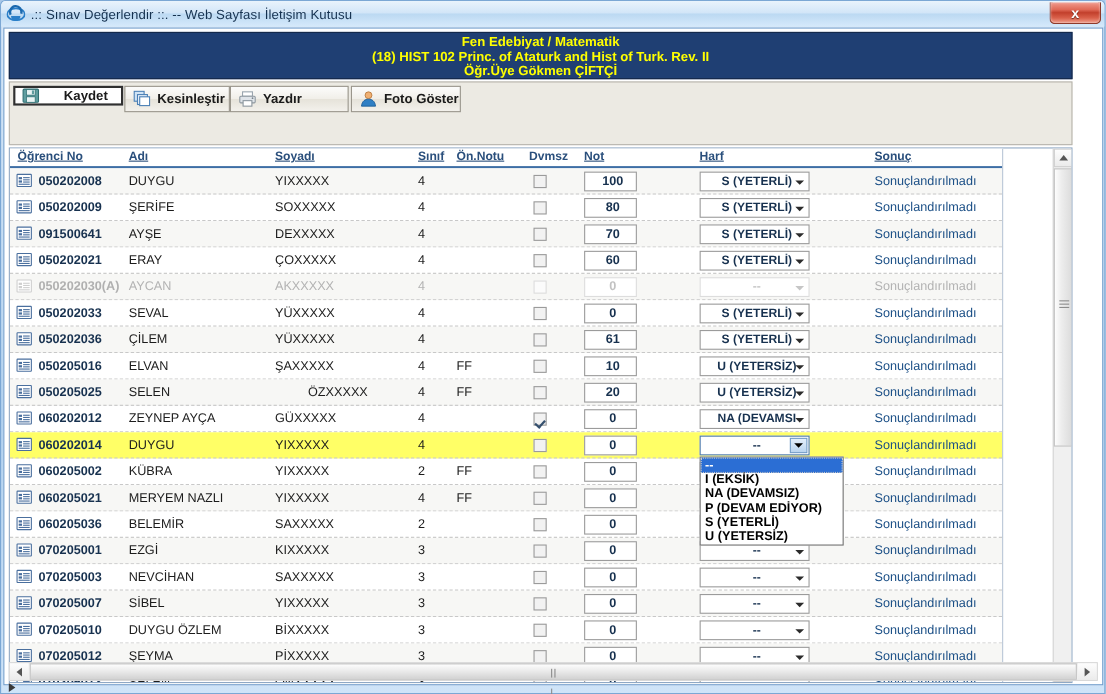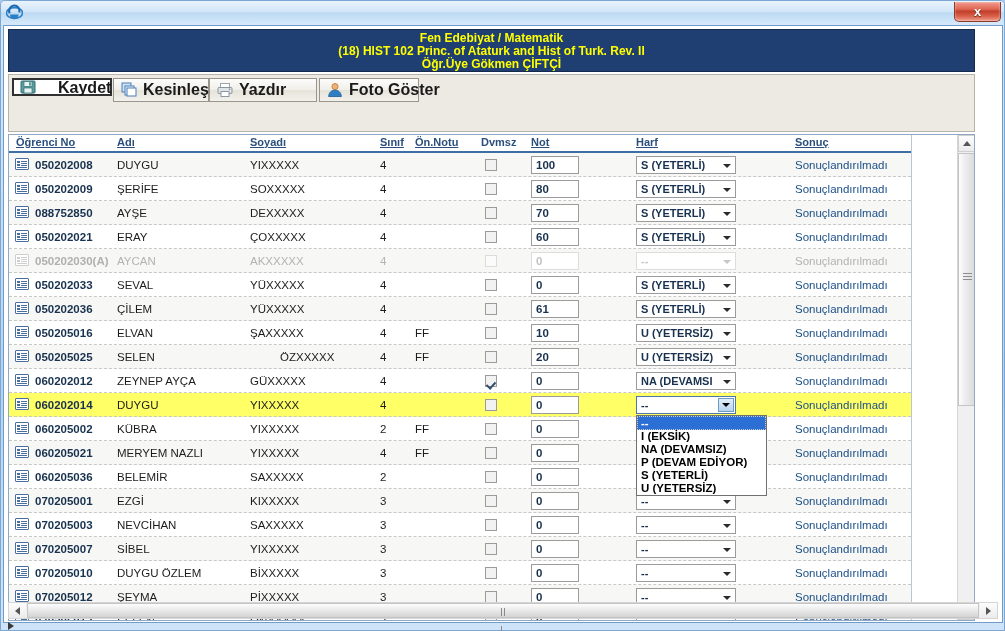--- a/index.html
+++ b/index.html
@@ -100,21 +100,21 @@
     border: 1px solid #9a968c;
     display: flex; align-items: center;
     padding: 0 7px;
     cursor: pointer;
   }
   .tbtn.sel {
     border: 2px solid #303030;
     padding: 0 6px;
   }
   .tbtn .lbl {
-    font-size: 16px; font-weight: bold; color: #1a1a1a;
+    font-size: 12px; font-weight: bold; color: #1a1a1a;
     white-space: nowrap;
   }
   .tbico { width: 16px; height: 16px; margin-right: 6px; flex: 0 0 auto; position: relative; }
 
   
   #gridpanel {
     position: absolute;
     left: 4px; top: 108px;
     width: 967px; height: 487px;
     border: 1px solid #8fa8c4;
@@ -141,20 +141,21 @@
     text-decoration: underline;
     white-space: nowrap;
     cursor: pointer;
   }
   .hcell.nolink { text-decoration: none; cursor: default; }
 
   .row {
     position: relative;
     height: 24px;
     border-bottom: 1px dashed #c8c8c8;
+    text-align: center;
   }
   .row.alt  { background: #f7f7f5; }
   .row.even { background: #ffffff; }
   .row.hl   { background: #ffff66; }
   .row.dim .cell { color: #b3b3b3; }
   .row.dim .num { color: #b0b0b0; }
 
   .cell {
     position: absolute;
     font-size: 11.5px;
@@ -351,20 +352,21 @@
 <div id="window">
 
   <div id="titlebar">
     <span id="ie-icon">
       <svg width="17" height="17" viewBox="0 0 17 17">
         <ellipse cx="8.5" cy="9" rx="8" ry="5.4" fill="none" stroke="#2a7fc9" stroke-width="1.6"></ellipse>
         <path d="M3.6 9.4 A5.2 5.6 0 1 1 13.4 8.4" fill="none" stroke="#1b69ae" stroke-width="2.1"></path>
         <path d="M4 10.6 h8.6 a4.3 4.6 0 0 1 -8.6 0 z" fill="#2a7fc9"></path>
       </svg>
     </span>
+    <span id="title-text">.:: Sınav Değerlendir ::. -- Web Sayfası İletişim Kutusu</span>
     <div id="close-btn">
       <span>x</span>
     </div>
   </div>
 
   <div id="client">
 
     <div id="banner">
       <div>Fen Edebiyat / Matematik</div>
       <div>(18) HIST 102 Princ. of Ataturk and Hist of Turk. Rev. II</div>
@@ -461,21 +463,21 @@
             </div>
             <div class="row alt">
               <span class="rowicon">
                 <i class="b1"></i>
                 <i class="b2"></i>
                 <i class="l1"></i>
                 <i class="l2"></i>
                 <i class="l3"></i>
                 <i class="l4"></i>
               </span>
-              <span class="cell num" style="left: 26px;">088752850</span>
+              <span class="cell num" style="left: 26px;">091500641</span>
               <span class="cell" style="left: 108px;">AYŞE</span>
               <span class="cell" style="left: 241px;">DEXXXXX</span>
               <span class="cell" style="left: 371px;">4</span>
               <span class="cell" style="left: 406px;"></span>
               <span class="chk"></span>
               <span class="notbox">70</span>
               <span class="sel"><span>S (YETERLİ)</span><span class="arrow"></span></span>
               <span class="cell res" style="left: 786px;">Sonuçlandırılmadı</span>
             </div>
             <div class="row even">

